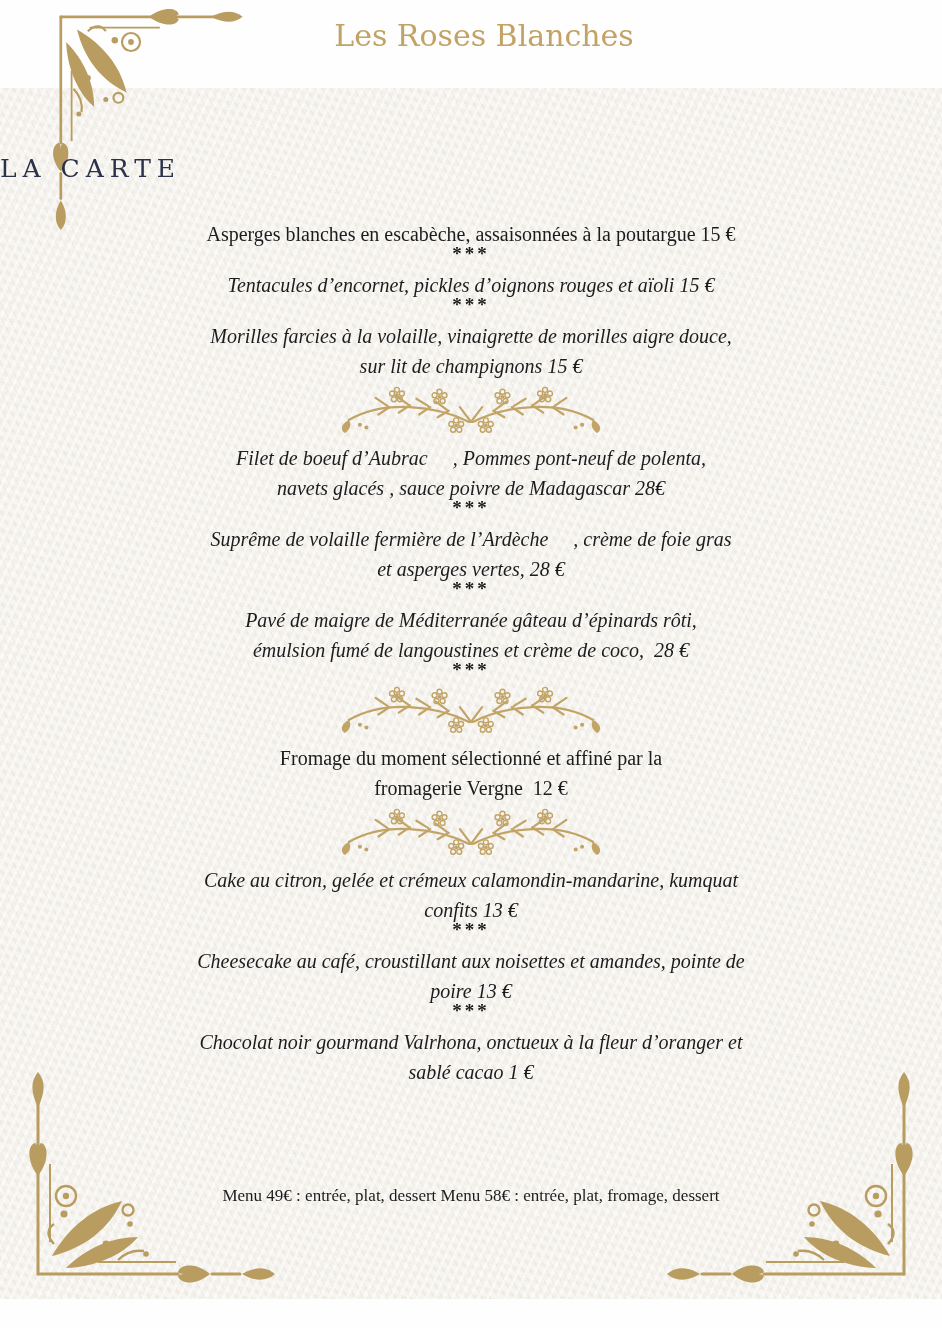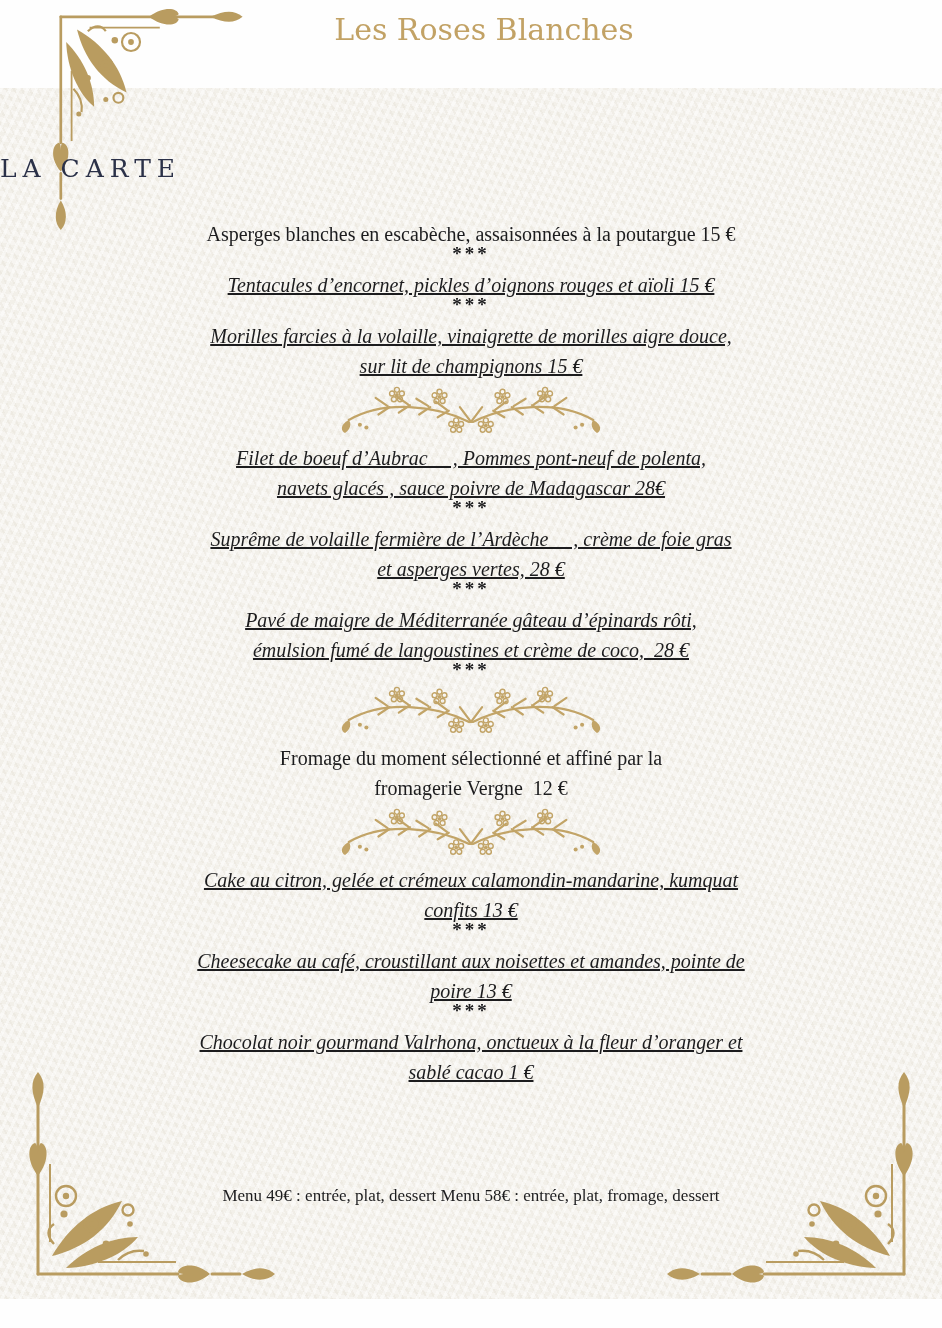--- a/index.html
+++ b/index.html
@@ -16,41 +16,41 @@
     position:absolute;left:0;top:88px;width:942px;height:1211px;
     background-color:#f5f3ee;
     background-image:
       repeating-linear-gradient(115deg, rgba(255,255,255,.45) 0 3px, rgba(255,255,255,0) 3px 8px),
       repeating-linear-gradient(242deg, rgba(229,224,213,.35) 0 2px, rgba(229,224,213,0) 2px 7px),
       repeating-linear-gradient(13deg, rgba(240,237,229,.5) 0 4px, rgba(255,255,255,.2) 4px 9px);
   }
   .content{position:absolute;left:0;top:0;width:942px;height:1328px;}
   .header-band{position:relative;height:88px;}
   .site-title{
-    position:absolute;left:0;right:0;top:12px;
+    position:absolute;left:0;right:0;top:18px;
     text-align:center;
     font-family:"DejaVu Serif","Liberation Serif",serif;
     font-size:30px;font-weight:normal;
     color:#c2a265;margin:0;padding-left:26px;
   }
   .menu-heading{
     margin:66px 0 0;
     font-family:"DejaVu Serif","Liberation Serif",serif;
     font-size:25px;font-weight:normal;
     letter-spacing:6px;
     color:#2b3148;
   }
   .menu-blocks{width:700px;margin:0 auto;text-align:center;}
   .menu-blocks > :first-child{margin-top:36px;}
   .block-item{
     margin:14px auto 0;
     font-size:20px;line-height:30px;
     white-space:pre-wrap;
   }
-  .block-item.italic{font-style:italic;text-decoration:underline;}
+  .block-item.italic{font-style:italic;}
   .block-stars{
     margin:-6px auto 0;
     font-size:19px;line-height:22px;
     font-weight:bold;letter-spacing:3px;
   }
   .block-stars + .block-item{margin-top:5px;}
   .block-item + .block-divider{margin-top:2px;}
   .block-divider + .block-item{margin-top:10px;}
   .block-divider{margin:2px auto 0;height:50px;}
   .divider-svg{width:270px;height:50px;display:inline-block;}

